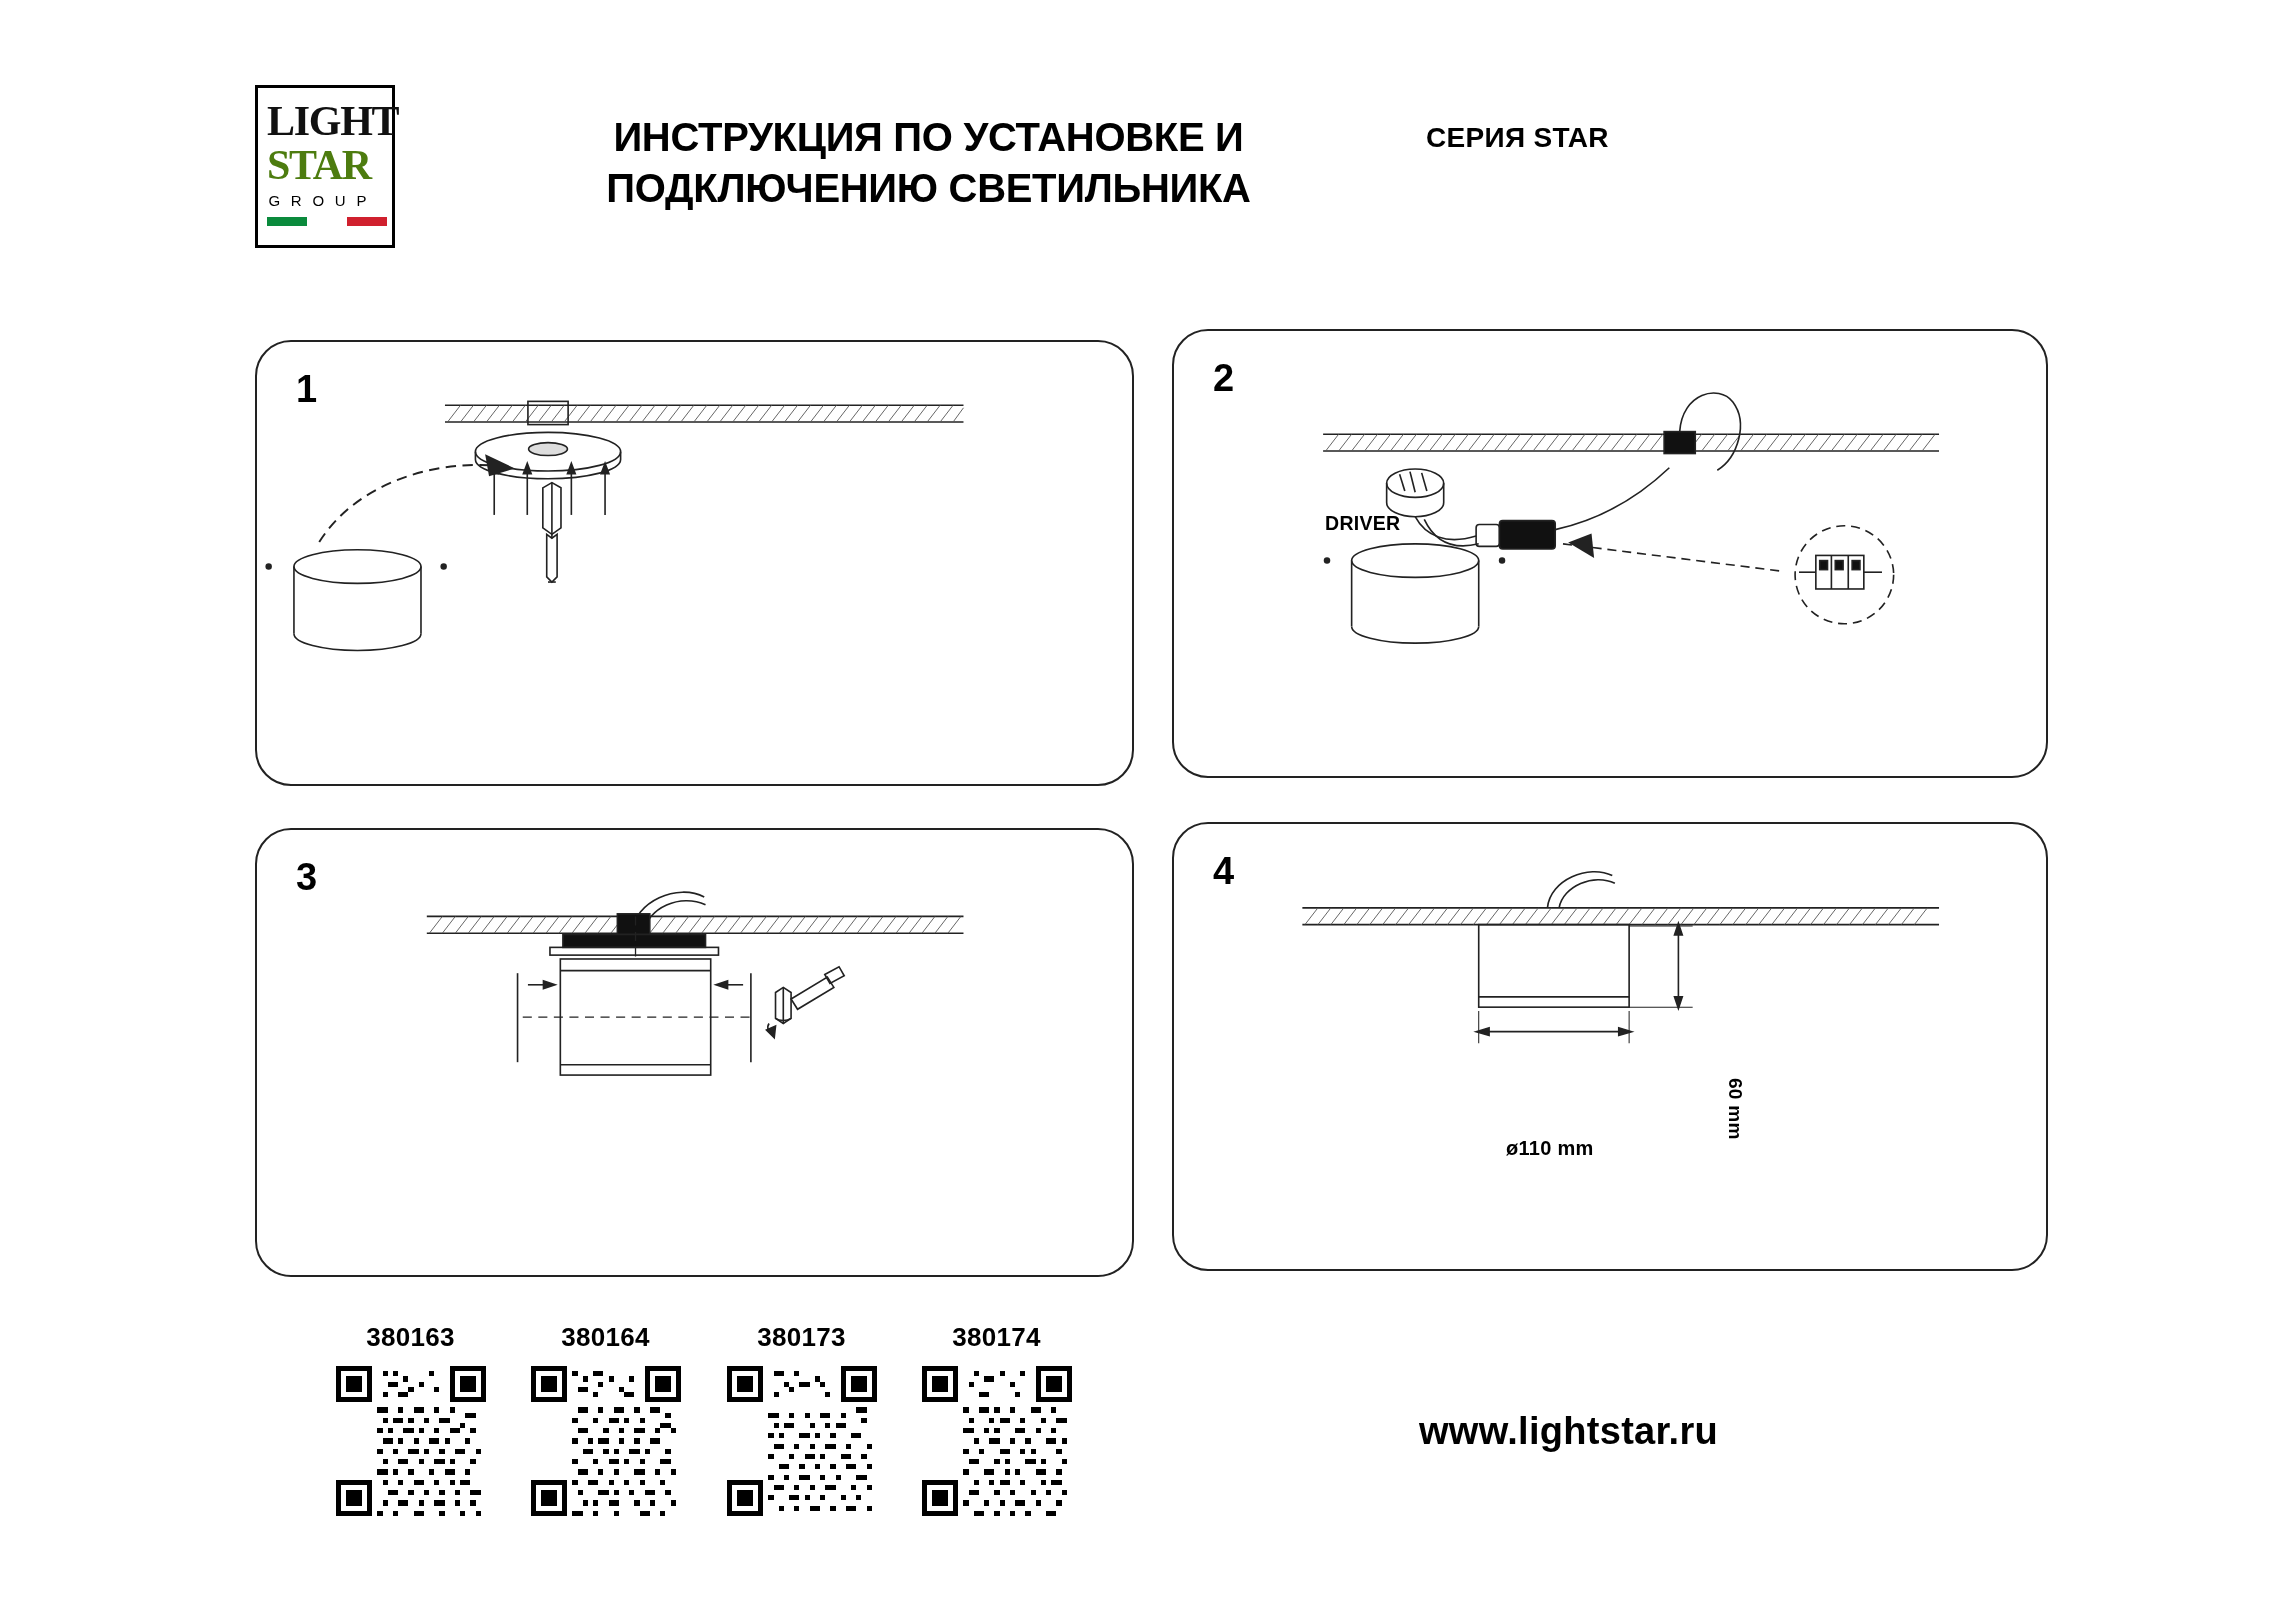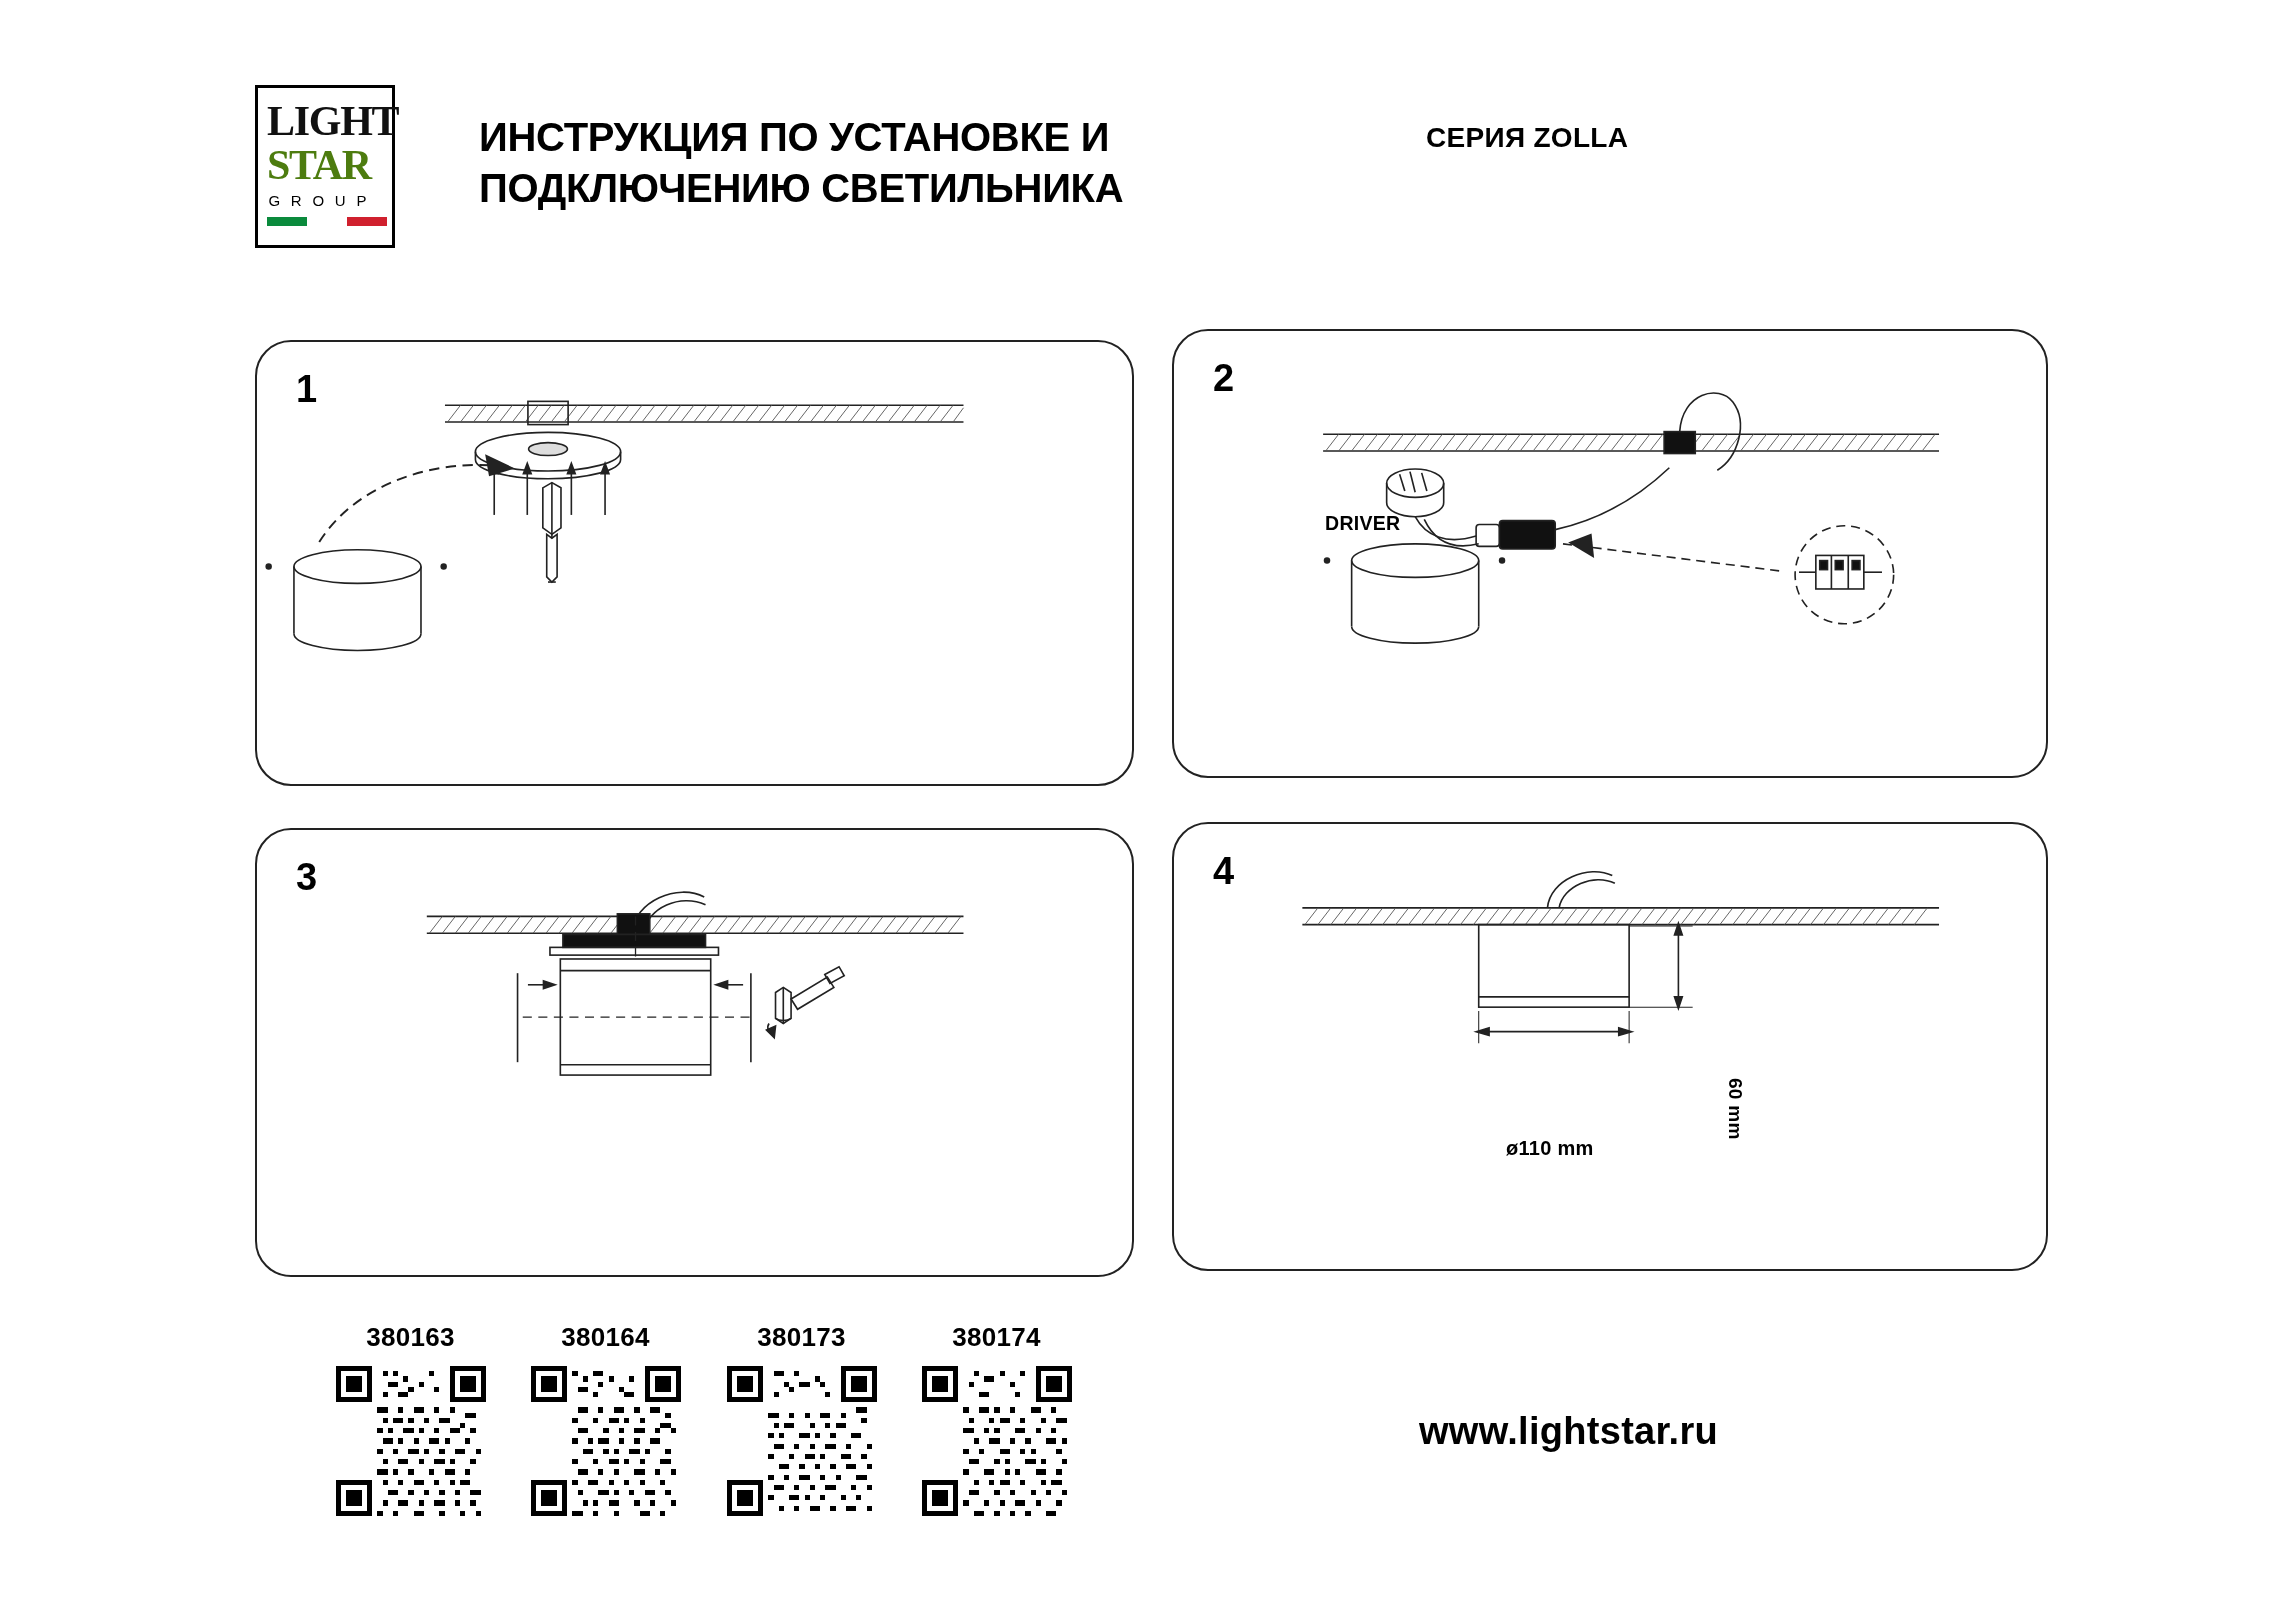--- a/index.html
+++ b/index.html
@@ -42,20 +42,21 @@
   }
   .logo-flag span{flex:1;display:block;height:100%;}
   .flag-g{background:#0a8a3c;}
   .flag-w{background:#ffffff;}
   .flag-r{background:#d0202e;}
 
   .title{
     position:absolute;left:479px;top:112px;width:899px;
     font-size:40px;font-weight:700;line-height:1.28;
     letter-spacing:-0.3px;
+    text-align:center;
   }
   .series{
     position:absolute;left:1426px;top:120px;width:651px;
   }
   .series .s1{font-size:28px;font-weight:700;letter-spacing:0.3px;line-height:1.25;}
   .series .s2{font-size:34px;font-weight:700;letter-spacing:0.3px;margin-top:10.4px;line-height:1.25;}
 
   
   .panel{
     position:absolute;
@@ -122,21 +123,21 @@
         </div>
       </div>
     </div>
 
     <div class="title">
       <div>ИНСТРУКЦИЯ ПО УСТАНОВКЕ И</div>
       <div>ПОДКЛЮЧЕНИЮ СВЕТИЛЬНИКА</div>
     </div>
 
     <div class="series">
-      <div class="s1">СЕРИЯ ZOLLA</div>
+      <div class="s1">СЕРИЯ STAR</div>
     </div>
   </div>
 
   <div class="panel p1">
     <div class="step-num">1</div>
     <svg viewBox="0 0 1350 685" preserveAspectRatio="none">
 
       <g stroke="#222" stroke-width="2.5" fill="none">
         <line x1="290" y1="98" x2="1090" y2="98"></line>
         <line x1="290" y1="124" x2="1090" y2="124"></line>

